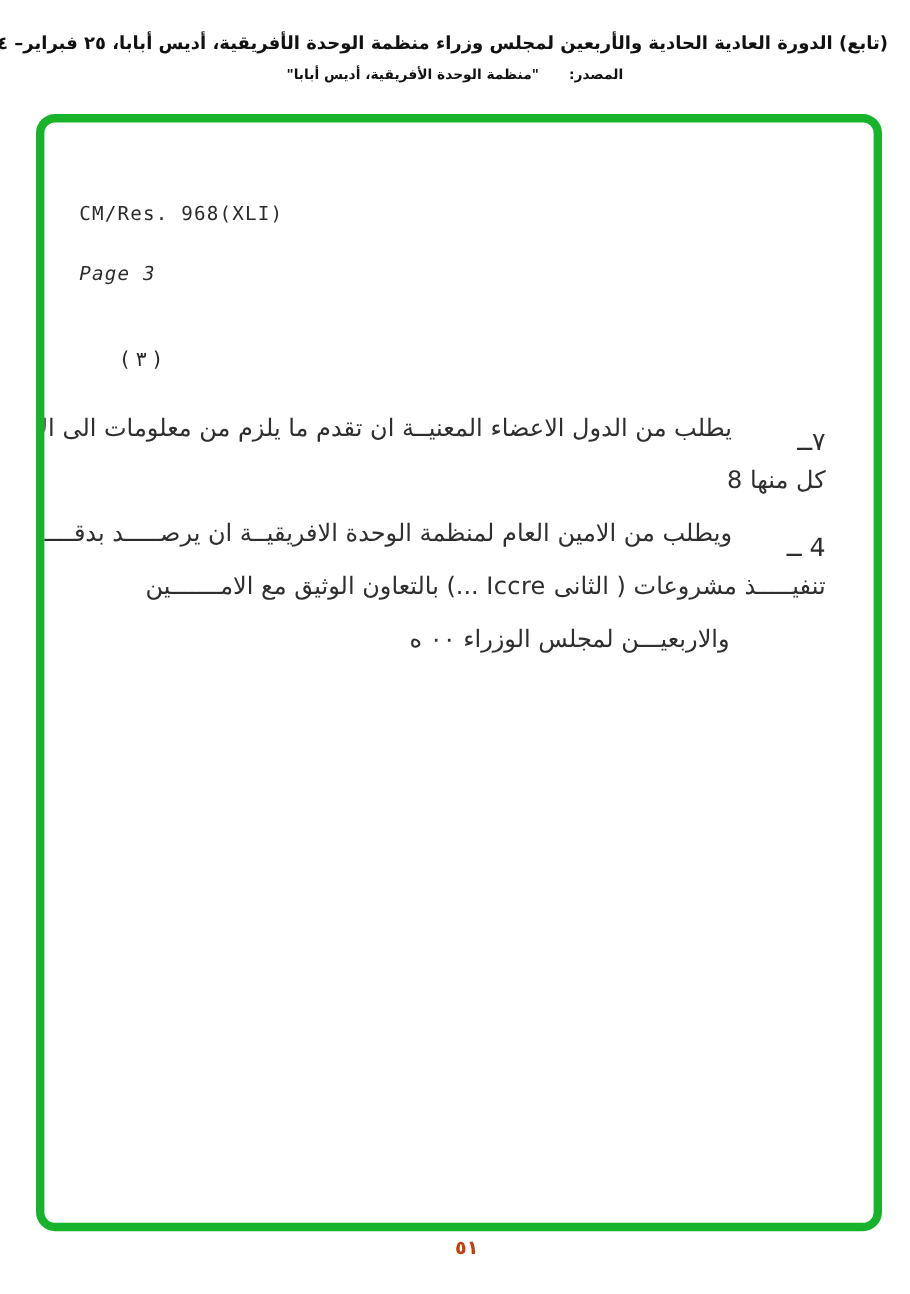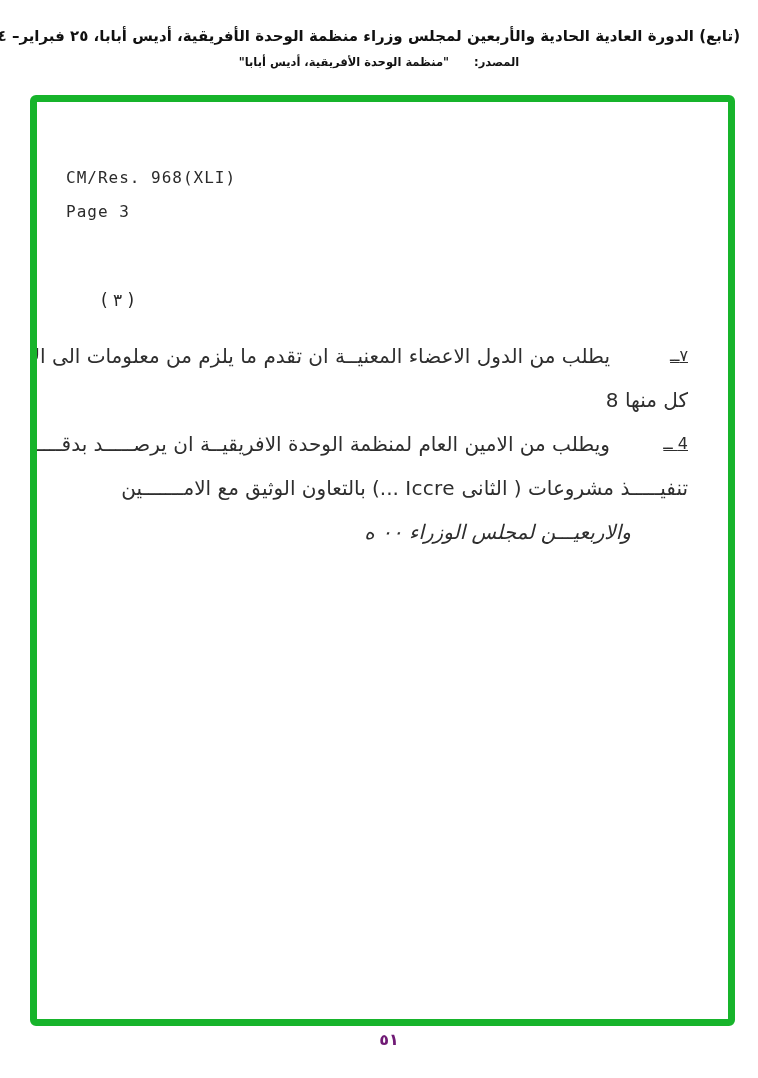--- a/index.html
+++ b/index.html
@@ -42,39 +42,39 @@
 
   
   .green-frame {
     position: absolute;
     left: 30px;
     top: 95px;
     width: 705px;
     height: 931px;
     box-sizing: border-box;
     border: 7px solid #17b42b;
-    border-radius: 6px;
+    border-radius: 16px;
     background: #ffffff;
     overflow: hidden;
   }
 
   
   .ref-block {
     position: absolute;
     left: 29px;
     top: 66px;
     font-family: "DejaVu Sans Mono", monospace;
     color: #2b2b2b;
   }
   .ref-line {
     font-size: 16px;
     letter-spacing: 1px;
     white-space: nowrap;
   }
-  .ref-line + .ref-line { margin-top: 15px; }
+  .ref-line + .ref-line { margin-top: 31px; font-style: italic; }
 
   
   .section-num {
     position: absolute;
     left: 64px;
     top: 188px;
     font-size: 17px;
     color: #262626;
     letter-spacing: 2px;
   }
@@ -89,45 +89,44 @@
   }
   .item {
     position: relative;
     direction: rtl;
     text-align: right;
     color: #2e2e2e;
   }
   .item-number {
     position: absolute;
     right: 0;
-    top: 0;
-    font-size: 16px;
+    top: 12px;
+    font-size: 21px;
     line-height: 44px;
     white-space: nowrap;
-    text-decoration: underline;
   }
   .item-lines .ar-line {
     font-size: 20px;
     line-height: 44px;
     white-space: nowrap;
     letter-spacing: 0.3px;
   }
   .item-lines .ar-line:first-child { padding-right: 78px; }
-  .item-lines .ar-line.indent { margin-right: 57px; font-style: italic; }
+  .item-lines .ar-line.indent { margin-right: 80px; }
 
   
   .page-footer {
     position: absolute;
     top: 1030px;
     left: 12px;
     right: 32px;
     text-align: center;
     font-size: 16px;
     font-weight: bold;
-    color: #701a75;
+    color: #c2410c;
     margin-left: 40px;
   }
 </style>
 </head>
 <body>
 
 <div class="page">
 
   <header class="doc-header">
     <div class="header-line1">(تابع) الدورة العادية الحادية والأربعين لمجلس وزراء منظمة الوحدة الأفريقية، أديس أبابا، ٢٥ فبراير– ٤ مارس ١٩٨٥</div>

